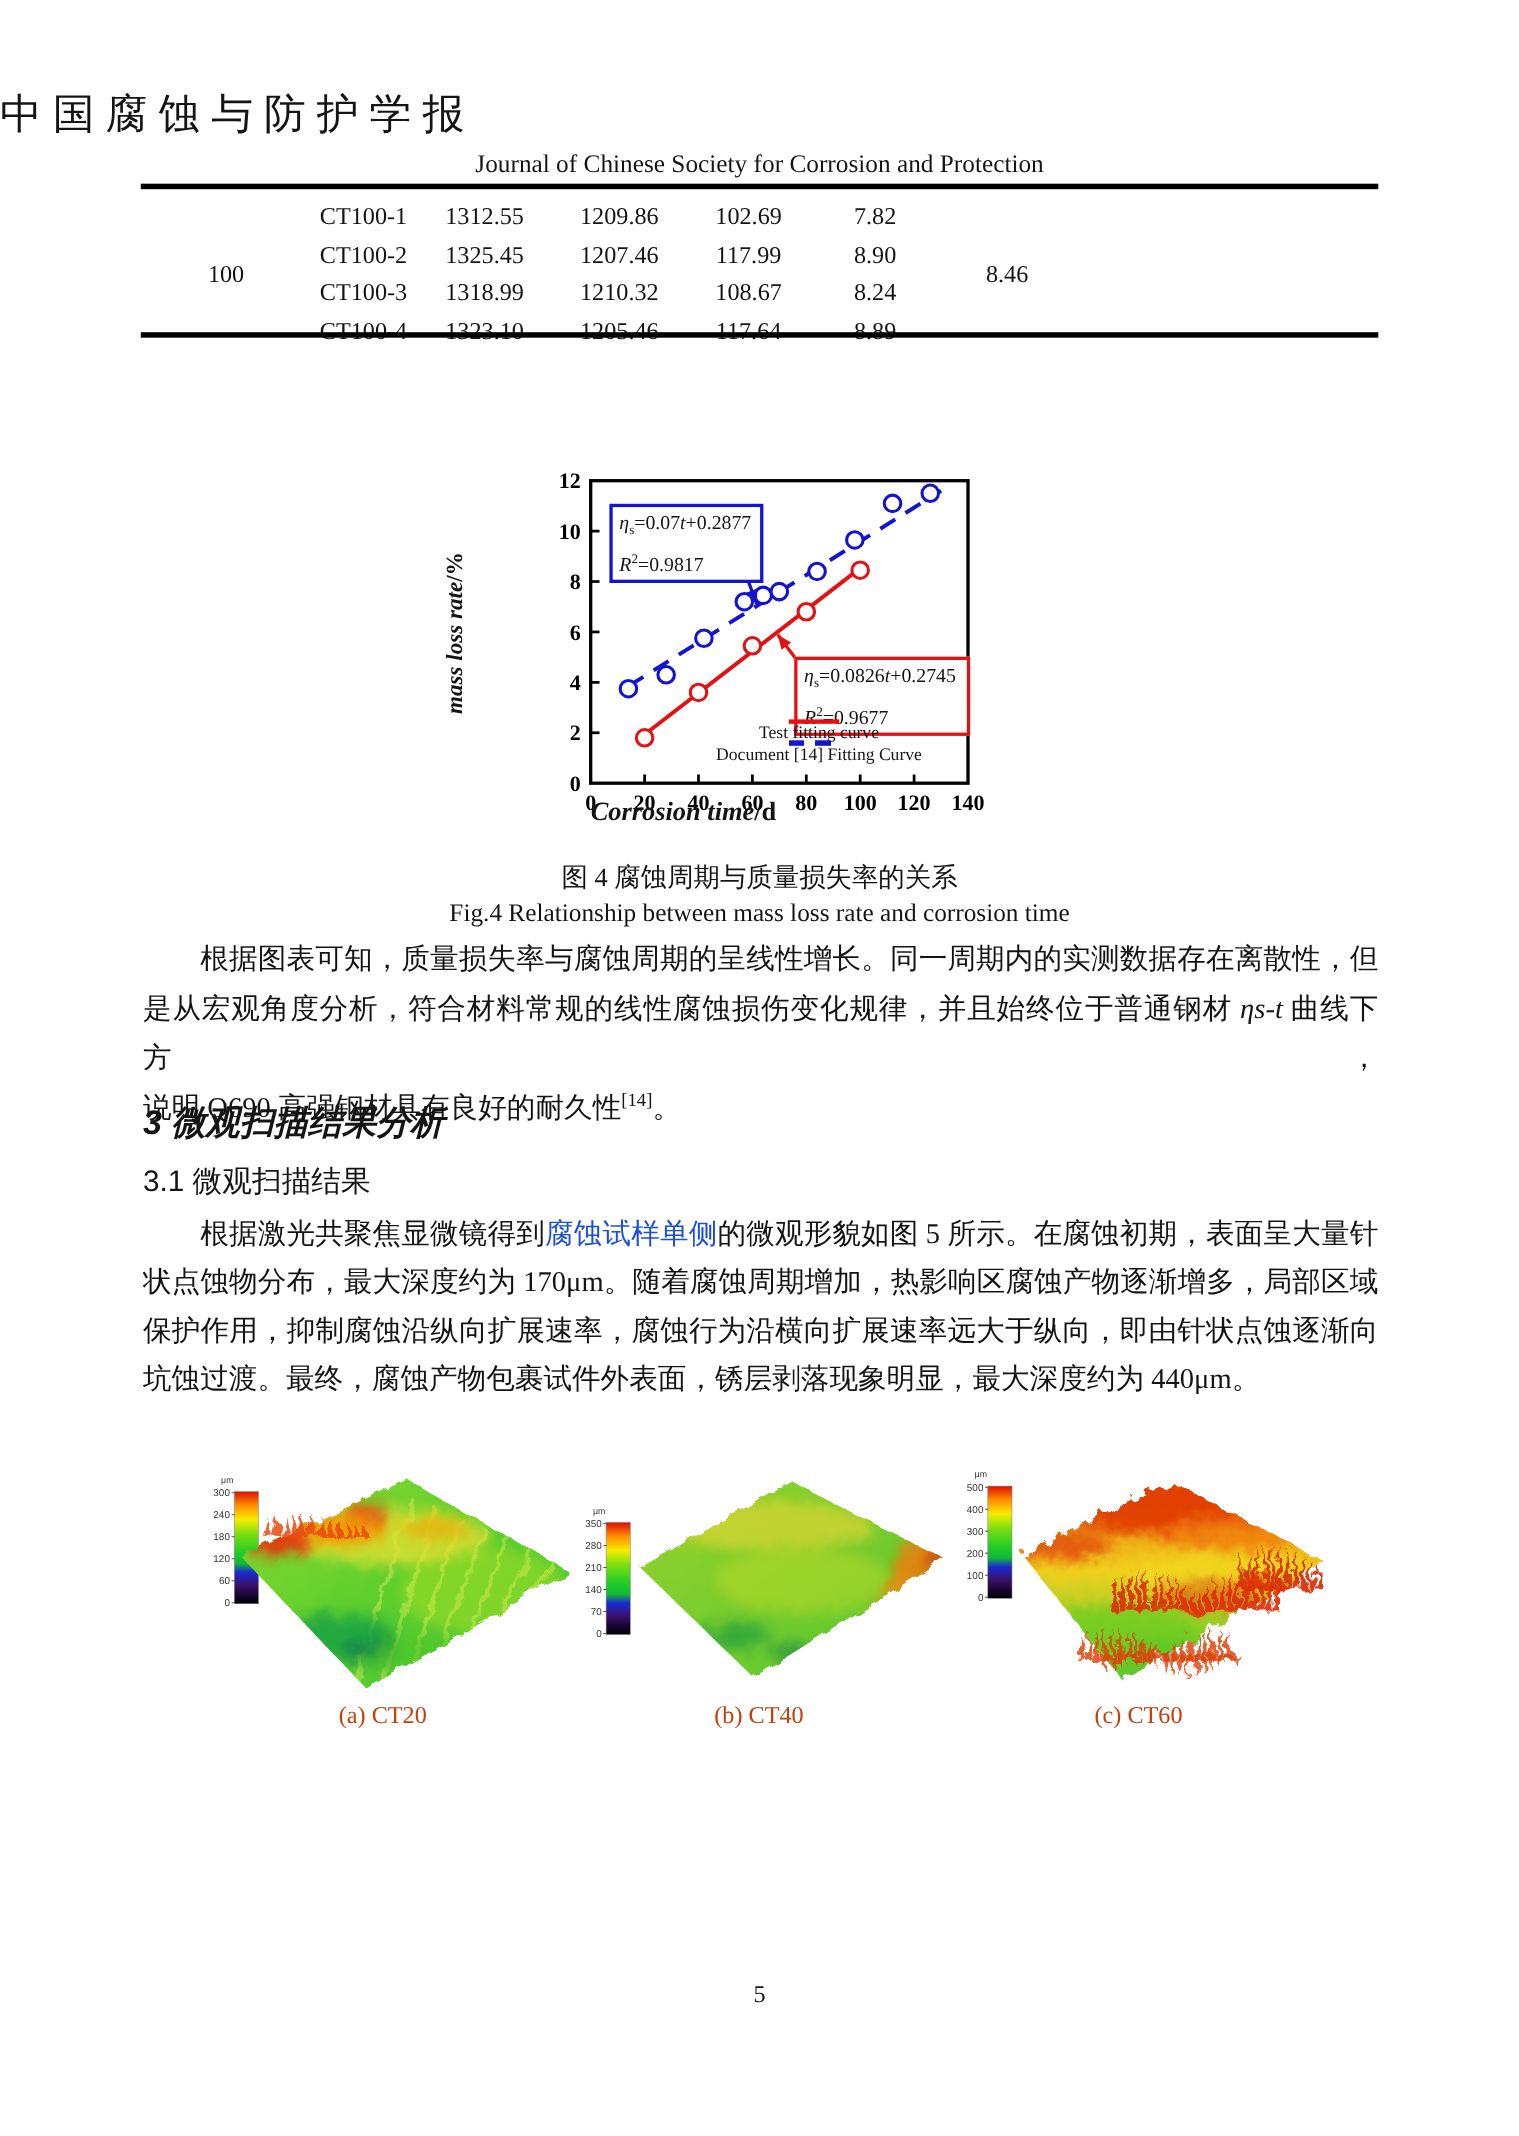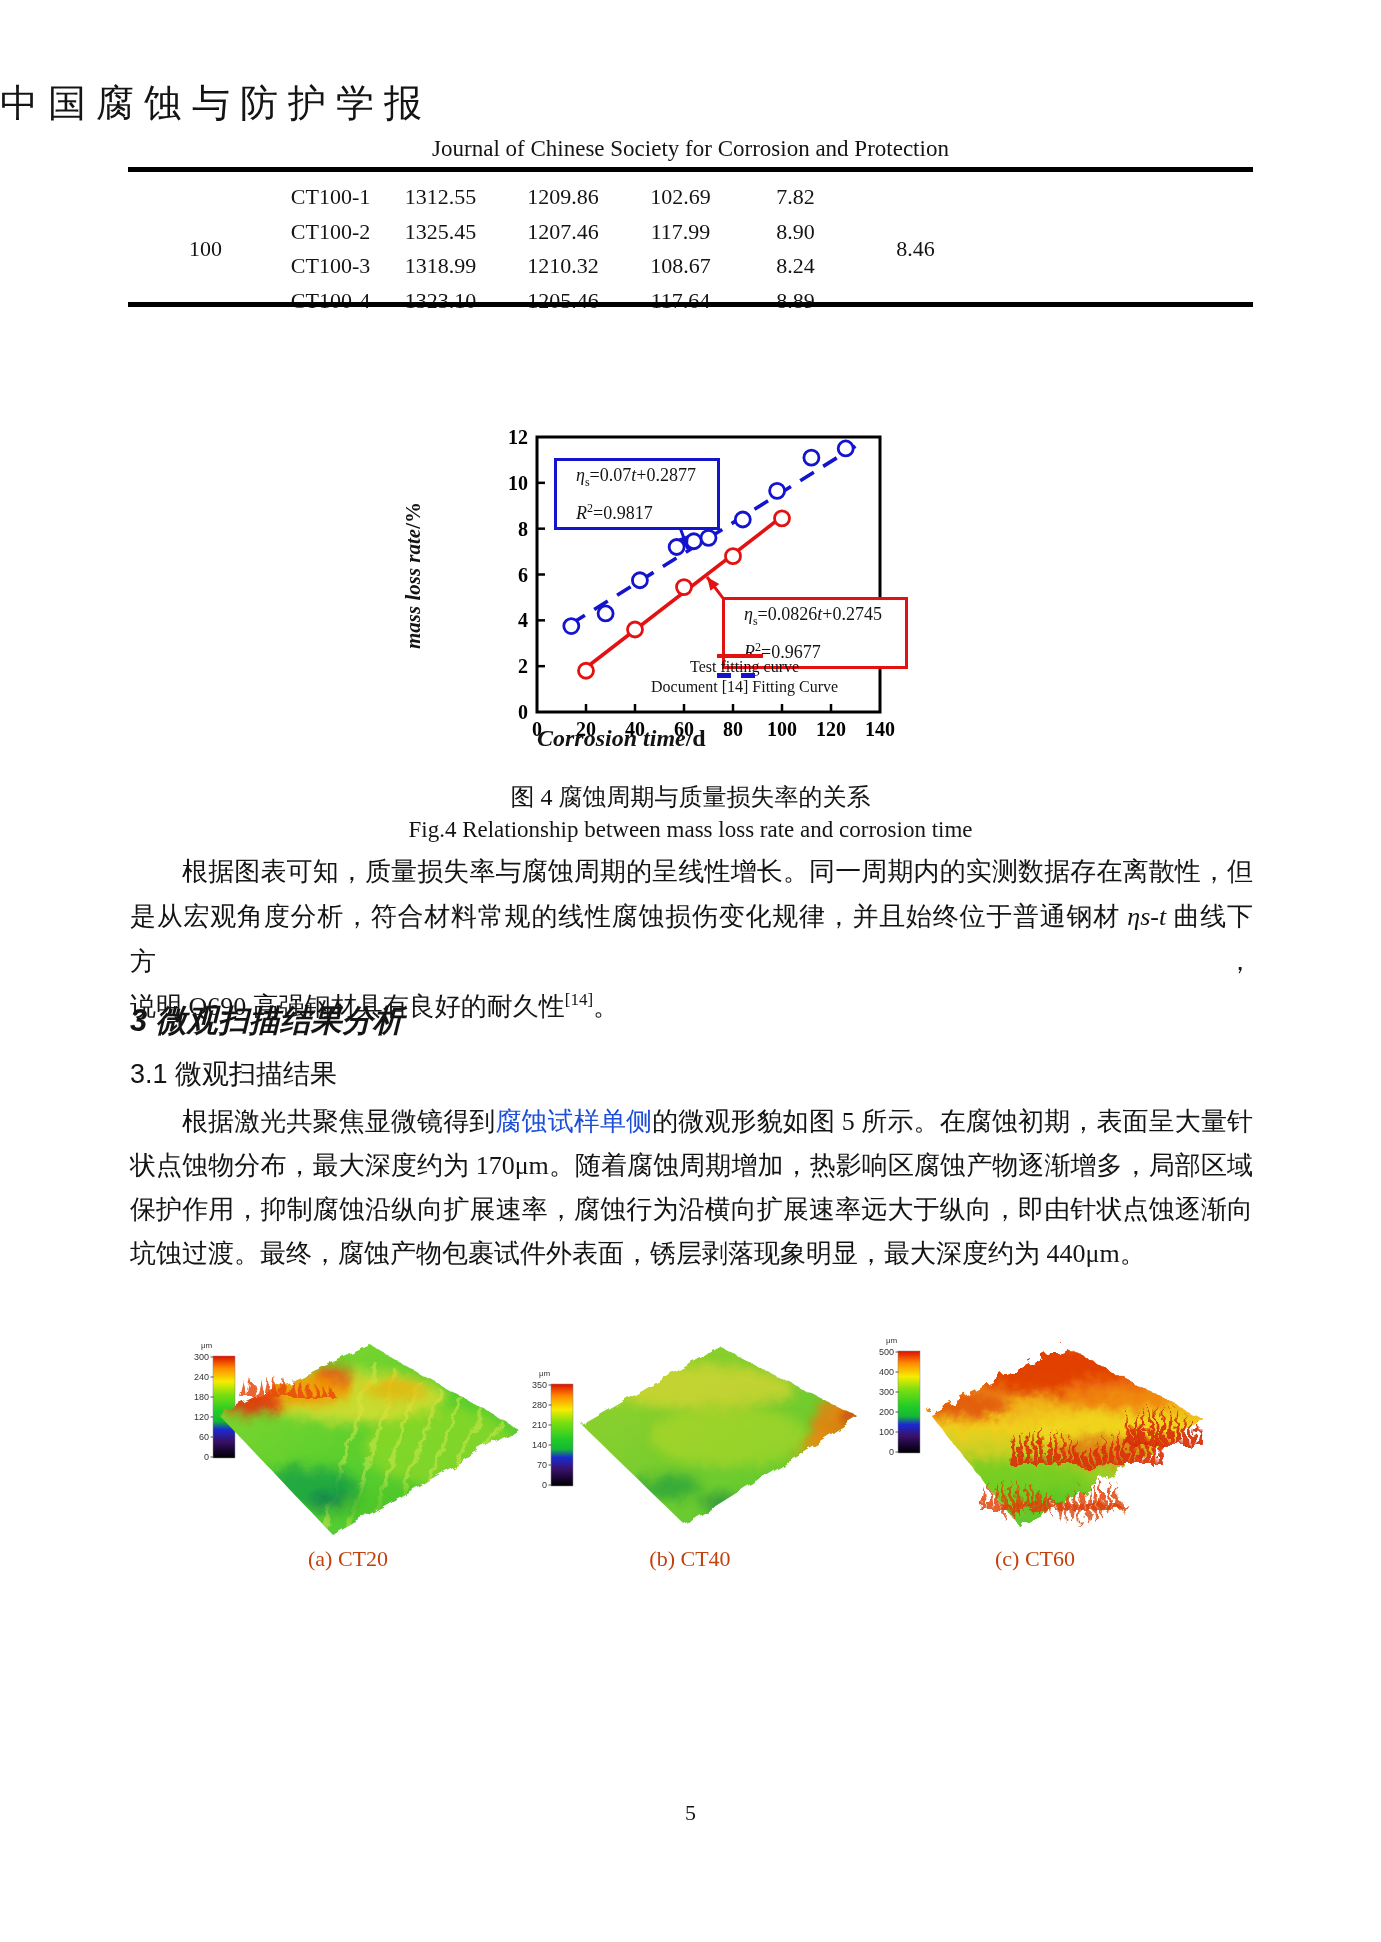--- a/index.html
+++ b/index.html
@@ -26,21 +26,21 @@
 
   
   .chartwrap{position:absolute;left:395px;top:425px;width:500px;height:350px;}
   .chartwrap svg{position:absolute;left:0;top:0;}
   text.tick{font:bold 20px "Liberation Serif",serif;fill:#000;}
   .ylab{position:absolute;left:-119px;top:138px;width:275px;text-align:center;
         transform:rotate(-90deg);font-size:21px;font-weight:bold;white-space:nowrap;}
   .xlab{position:absolute;left:142px;top:300px;width:343px;text-align:left;
         font-size:24px;font-weight:bold;}
   .axname{font-style:italic;}
-  .annbox{position:absolute;background:#fff;padding:1px 19px;font-size:18px;line-height:26px;}
+  .annbox{position:absolute;background:#fff;padding:1px 6px;font-size:18px;line-height:26px;}
   .annbox.blue{left:159px;top:33px;width:122px;border:3px solid #1414cf;}
   .annbox.red{left:327px;top:172px;width:142px;border:3px solid #e31212;}
   .annbox sub{font-size:12px;}
   .annbox sup{font-size:12px;}
   .legend{position:absolute;left:256px;top:229px;font-size:16px;}
   .legrow{display:flex;align-items:center;height:19px;flex-direction:column;}
   .sw{width:46px;margin-right:9px;flex:0 0 auto;}
   .sw.solid{height:4px;background:#e31212;}
   .sw.dash{height:5px;background:repeating-linear-gradient(90deg,#1414cf 0 14px,transparent 14px 24px);}
 

